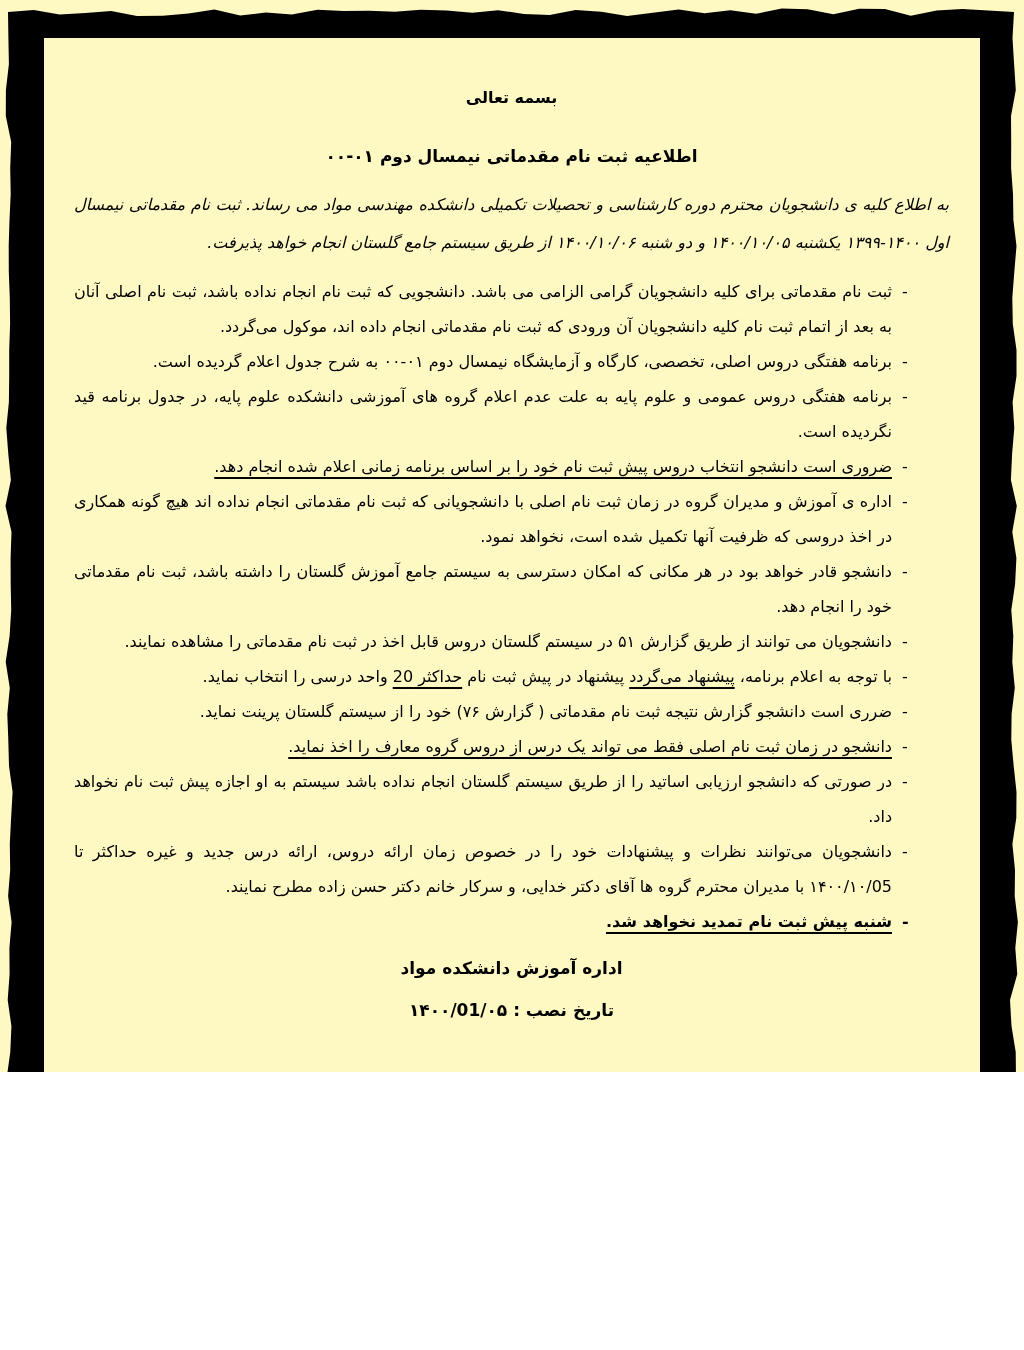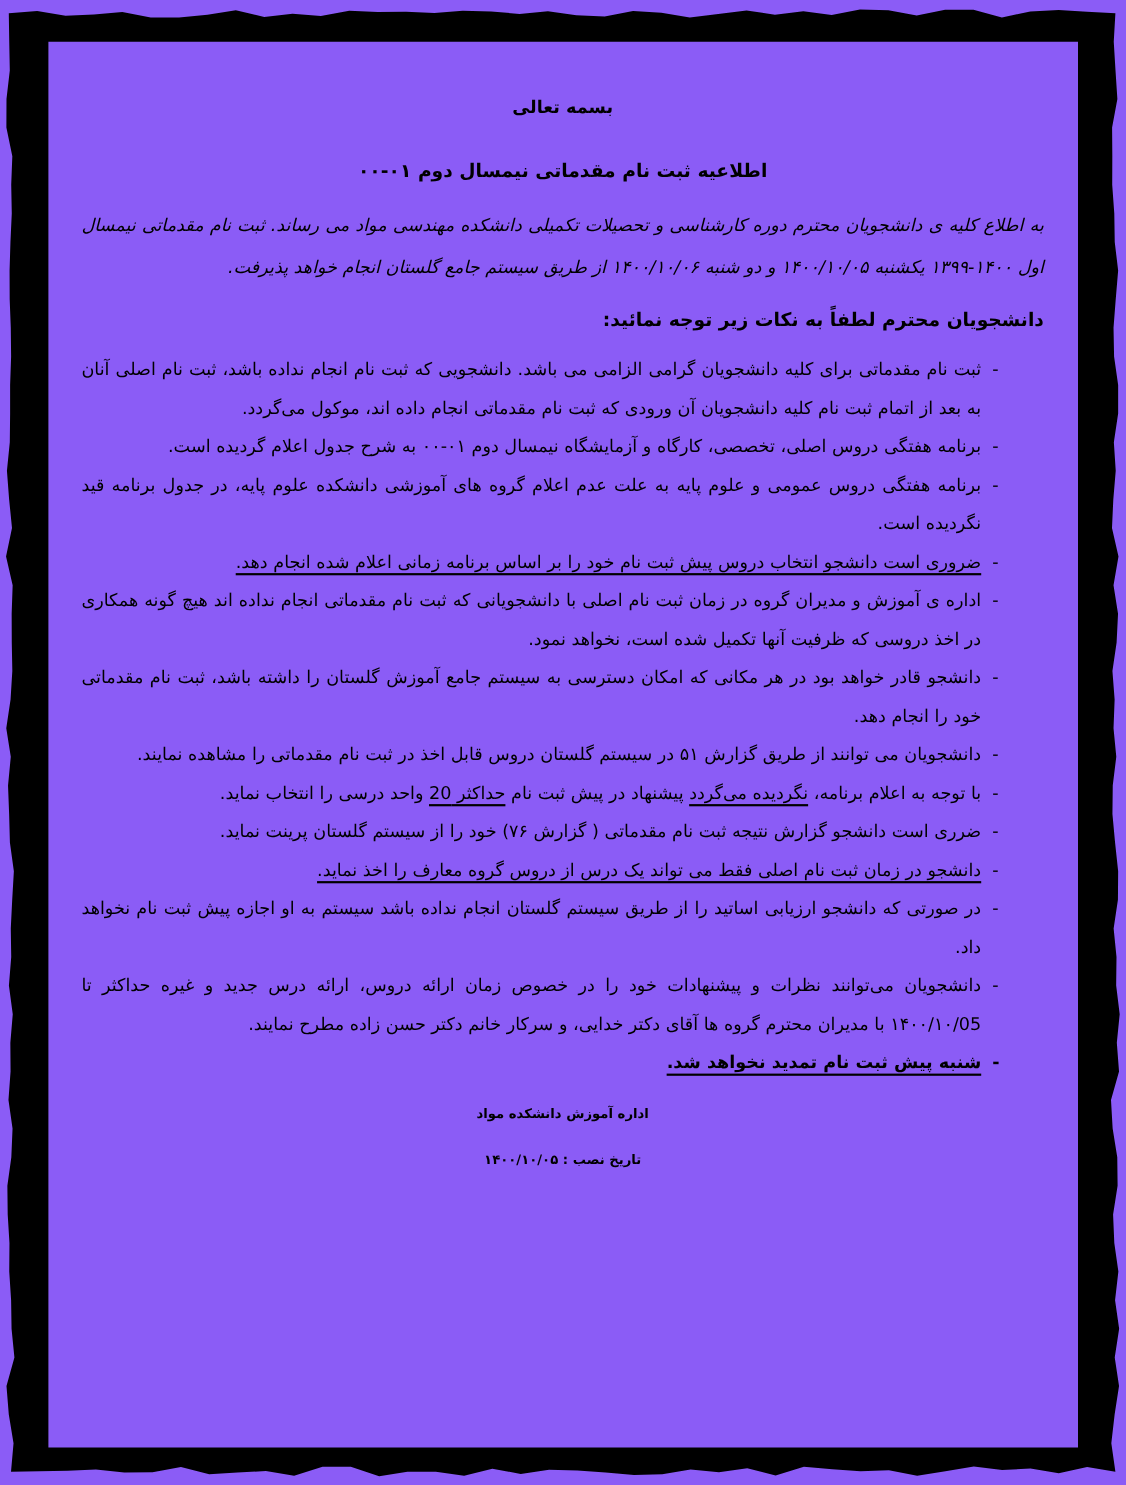--- a/index.html
+++ b/index.html
@@ -1,55 +1,54 @@
 <!DOCTYPE html>
 <html lang="fa"><head>
 <meta charset="utf-8">
 <style>
   html,body{margin:0;padding:0;background:#fff;}
   .page{
-    position:relative;width:1024px;height:1350px;background:#8b5cf6;
+    position:relative;width:1024px;height:1072px;background:#fef9c3;
     overflow:hidden;color:#000;
     font-family:"DejaVu Sans",sans-serif;
   }
   svg.frame{position:absolute;left:0;top:0;width:1024px;height:1350px;pointer-events:none;}
   .content{
     position:absolute;top:38px;left:44px;right:44px;bottom:36px;
     direction:rtl;padding:0 31px 0 30px;box-sizing:border-box;
   }
   .basmala{margin-top:50px;text-align:center;font-weight:bold;font-size:16px;}
   .doc-title{margin-top:39px;text-align:center;font-weight:bold;font-size:17px;}
   .intro{margin-top:20px;font-size:16px;line-height:38px;text-align:justify;font-style:italic;}
   .note-heading{margin-top:14px;font-weight:bold;font-size:17px;line-height:30px;text-align:right;}
   .bullets{margin-top:12px;}
   .bullet{display:flex;font-size:16px;line-height:35px;}
   .bullet .marker{flex:0 0 57px;box-sizing:border-box;padding-left:10px;text-align:left;direction:ltr;}
   .bullet .btext{flex:1;text-align:justify;}
   .bullet.b{font-weight:bold;}
   .u{text-decoration:underline;text-underline-offset:5px;text-decoration-thickness:1.5px;margin-top:14px;}
-  .footer{margin-top:8px;text-align:center;font-weight:bold;font-size:12px;line-height:42px;}
+  .footer{margin-top:8px;text-align:center;font-weight:bold;font-size:17px;line-height:42px;}
 </style>
 </head>
 <body>
 
 <div class="page">
 
   <svg class="frame" viewBox="0 0 1024 1350" xmlns="http://www.w3.org/2000/svg" aria-hidden="true">
     <path id="frame-path" fill="#000000" fill-rule="evenodd" d="M8 12 L33.8 9.9 L59.6 14.4 L85.4 13.1 L111.2 11.0 L137.0 16.0 L162.8 15.8 L188.6 13.5 L214.4 9.4 L240.2 15.4 L265.9 12.6 L291.7 14.6 L317.5 9.7 L343.3 11.0 L369.1 10.7 L394.9 11.8 L420.7 9.8 L446.5 10.4 L472.3 12.7 L498.1 10.2 L523.9 13.9 L549.7 14.9 L575.5 10.0 L601.3 11.7 L627.1 15.9 L652.9 12.8 L678.7 9.6 L704.5 13.3 L730.3 10.3 L756.1 13.7 L781.8 8.6 L807.6 9.3 L833.4 14.2 L859.2 8.8 L885.0 8.9 L910.8 15.8 L936.6 10.5 L962.4 9.1 L988.2 10.6 L1014 12 L1012.5 38.0 L1014.1 64.0 L1015.8 90.0 L1011.0 116.0 L1011.2 142.0 L1011.1 168.0 L1013.0 194.0 L1013.4 220.0 L1016.5 246.0 L1014.3 272.0 L1012.3 298.0 L1012.8 324.0 L1016.5 350.0 L1016.5 376.0 L1012.6 402.0 L1014.3 428.0 L1012.1 454.0 L1010.9 480.0 L1016.8 506.0 L1012.3 532.0 L1016.4 558.0 L1015.1 584.0 L1011.3 610.0 L1013.3 636.0 L1012.3 662.0 L1014.8 688.0 L1011.6 714.0 L1011.3 740.0 L1013.7 766.0 L1016.5 792.0 L1016.3 818.0 L1012.4 844.0 L1015.0 870.0 L1014.7 896.0 L1017.9 922.0 L1015.3 948.0 L1017.3 974.0 L1010.0 1000.0 L1011.5 1026.0 L1015.7 1052.0 L1016.0 1078.0 L1011.9 1104.0 L1013.0 1130.0 L1016.7 1156.0 L1013.7 1182.0 L1017.4 1208.0 L1013.4 1234.0 L1017.3 1260.0 L1013.3 1286.0 L1010.3 1312.0 L1014 1338 L988.3 1333.6 L962.5 1339.4 L936.8 1335.1 L911.0 1336.4 L885.3 1333.2 L859.5 1337.6 L833.8 1341.7 L808.1 1336.6 L782.3 1337.5 L756.6 1335.7 L730.8 1333.4 L705.1 1341.4 L679.3 1334.7 L653.6 1338.3 L627.8 1335.8 L602.1 1340.3 L576.4 1340.8 L550.6 1338.6 L524.9 1336.8 L499.1 1336.2 L473.4 1339.9 L447.6 1335.2 L421.9 1341.5 L396.2 1338.0 L370.4 1338.0 L344.7 1342.0 L318.9 1333.3 L293.2 1333.4 L267.4 1341.7 L241.7 1337.3 L215.9 1338.7 L190.2 1340.3 L164.5 1333.6 L138.7 1338.3 L113.0 1338.7 L87.2 1335.9 L61.5 1337.1 L35.7 1337.4 L10 1338 L12.3 1312.0 L8.0 1286.0 L5.9 1260.0 L13.1 1234.0 L10.5 1208.0 L10.1 1182.0 L8.4 1156.0 L8.6 1130.0 L7.0 1104.0 L6.7 1078.0 L10.3 1052.0 L11.4 1026.0 L7.7 1000.0 L9.6 974.0 L9.4 948.0 L11.6 922.0 L8.1 896.0 L10.2 870.0 L9.8 844.0 L11.1 818.0 L12.6 792.0 L9.0 766.0 L8.3 740.0 L7.3 714.0 L9.8 688.0 L5.7 662.0 L9.6 636.0 L11.2 610.0 L10.7 584.0 L10.6 558.0 L11.5 532.0 L5.5 506.0 L10.9 480.0 L8.3 454.0 L6.3 428.0 L8.9 402.0 L9.2 376.0 L9.2 350.0 L10.1 324.0 L9.8 298.0 L8.8 272.0 L8.7 246.0 L9.5 220.0 L10.7 194.0 L10.2 168.0 L11.2 142.0 L5.8 116.0 L5.9 90.0 L8.9 64.0 L8.4 38.0 L8 12 Z M44 38 L980 38 L980 1316 L44 1316 Z"></path>
   </svg>
 
   <div class="content">
 
     <div class="basmala">بسمه تعالی</div>
 
     <div class="doc-title">اطلاعیه ثبت نام مقدماتی نیمسال دوم ۰۱-۰۰</div>
 
     <div class="intro">به اطلاع کلیه ی دانشجویان محترم دوره کارشناسی و تحصیلات تکمیلی دانشکده مهندسی مواد می رساند. ثبت نام مقدماتی نیمسال اول ۱۴۰۰-۱۳۹۹ یکشنبه ۱۴۰۰/۱۰/۰۵ و دو شنبه ۱۴۰۰/۱۰/۰۶ از طریق سیستم جامع گلستان انجام خواهد پذیرفت.</div>
 
-    <div class="note-heading">دانشجویان محترم لطفاً به نکات زیر توجه نمائید:</div>
 
     <div class="bullets" id="bullets">
         <div class="bullet">
           <span class="marker">-</span>
           <div class="btext"><span>ثبت نام مقدماتی برای کلیه دانشجویان گرامی الزامی می باشد. دانشجویی که ثبت نام انجام نداده باشد، ثبت نام اصلی آنان به بعد از اتمام ثبت نام کلیه دانشجویان آن ورودی که ثبت نام مقدماتی انجام داده اند، موکول می‌گردد.</span></div>
         </div>
         <div class="bullet">
           <span class="marker">-</span>
           <div class="btext"><span>برنامه هفتگی دروس اصلی، تخصصی، کارگاه و آزمایشگاه نیمسال دوم ۰۱-۰۰ به شرح جدول اعلام گردیده است.</span></div>
         </div>
@@ -68,21 +67,21 @@
         <div class="bullet">
           <span class="marker">-</span>
           <div class="btext"><span>دانشجو قادر خواهد بود در هر مکانی که امکان دسترسی به سیستم جامع آموزش گلستان را داشته باشد، ثبت نام مقدماتی خود را انجام دهد.</span></div>
         </div>
         <div class="bullet">
           <span class="marker">-</span>
           <div class="btext"><span>دانشجویان می توانند از طریق گزارش ۵۱ در سیستم گلستان دروس قابل اخذ در ثبت نام مقدماتی را مشاهده نمایند.</span></div>
         </div>
         <div class="bullet">
           <span class="marker">-</span>
-          <div class="btext"><span>با توجه به اعلام برنامه، </span><span class="u">نگردیده می‌گردد</span><span> پیشنهاد در پیش ثبت نام </span><span class="u">حداکثر 20</span><span> واحد درسی را انتخاب نماید.</span></div>
+          <div class="btext"><span>با توجه به اعلام برنامه، </span><span class="u">پیشنهاد می‌گردد</span><span> پیشنهاد در پیش ثبت نام </span><span class="u">حداکثر 20</span><span> واحد درسی را انتخاب نماید.</span></div>
         </div>
         <div class="bullet">
           <span class="marker">-</span>
           <div class="btext"><span>ضرری است دانشجو گزارش نتیجه ثبت نام مقدماتی ( گزارش ۷۶) خود را از سیستم گلستان پرینت نماید.</span></div>
         </div>
         <div class="bullet">
           <span class="marker">-</span>
           <div class="btext"><span class="u">دانشجو در زمان ثبت نام اصلی فقط می تواند یک درس از دروس گروه معارف را اخذ نماید.</span></div>
         </div>
         <div class="bullet">
@@ -94,17 +93,17 @@
           <div class="btext"><span>دانشجویان می‌توانند نظرات و پیشنهادات خود را در خصوص زمان ارائه دروس، ارائه درس جدید و غیره حداکثر تا ۱۴۰۰/۱۰/05 با مدیران محترم گروه ها آقای دکتر خدایی، و سرکار خانم دکتر حسن زاده مطرح نمایند.</span></div>
         </div>
         <div class="bullet b">
           <span class="marker">-</span>
           <div class="btext"><span class="u">شنبه پیش ثبت نام تمدید نخواهد شد.</span></div>
         </div>
       </div>
 
     <div class="footer">
       <div>اداره آموزش دانشکده مواد</div>
-      <div>تاریخ نصب : ۱۴۰۰/۱۰/۰۵</div>
+      <div>تاریخ نصب : ۱۴۰۰/01/۰۵</div>
     </div>
 
   </div>
 </div>
 
 </body></html>

